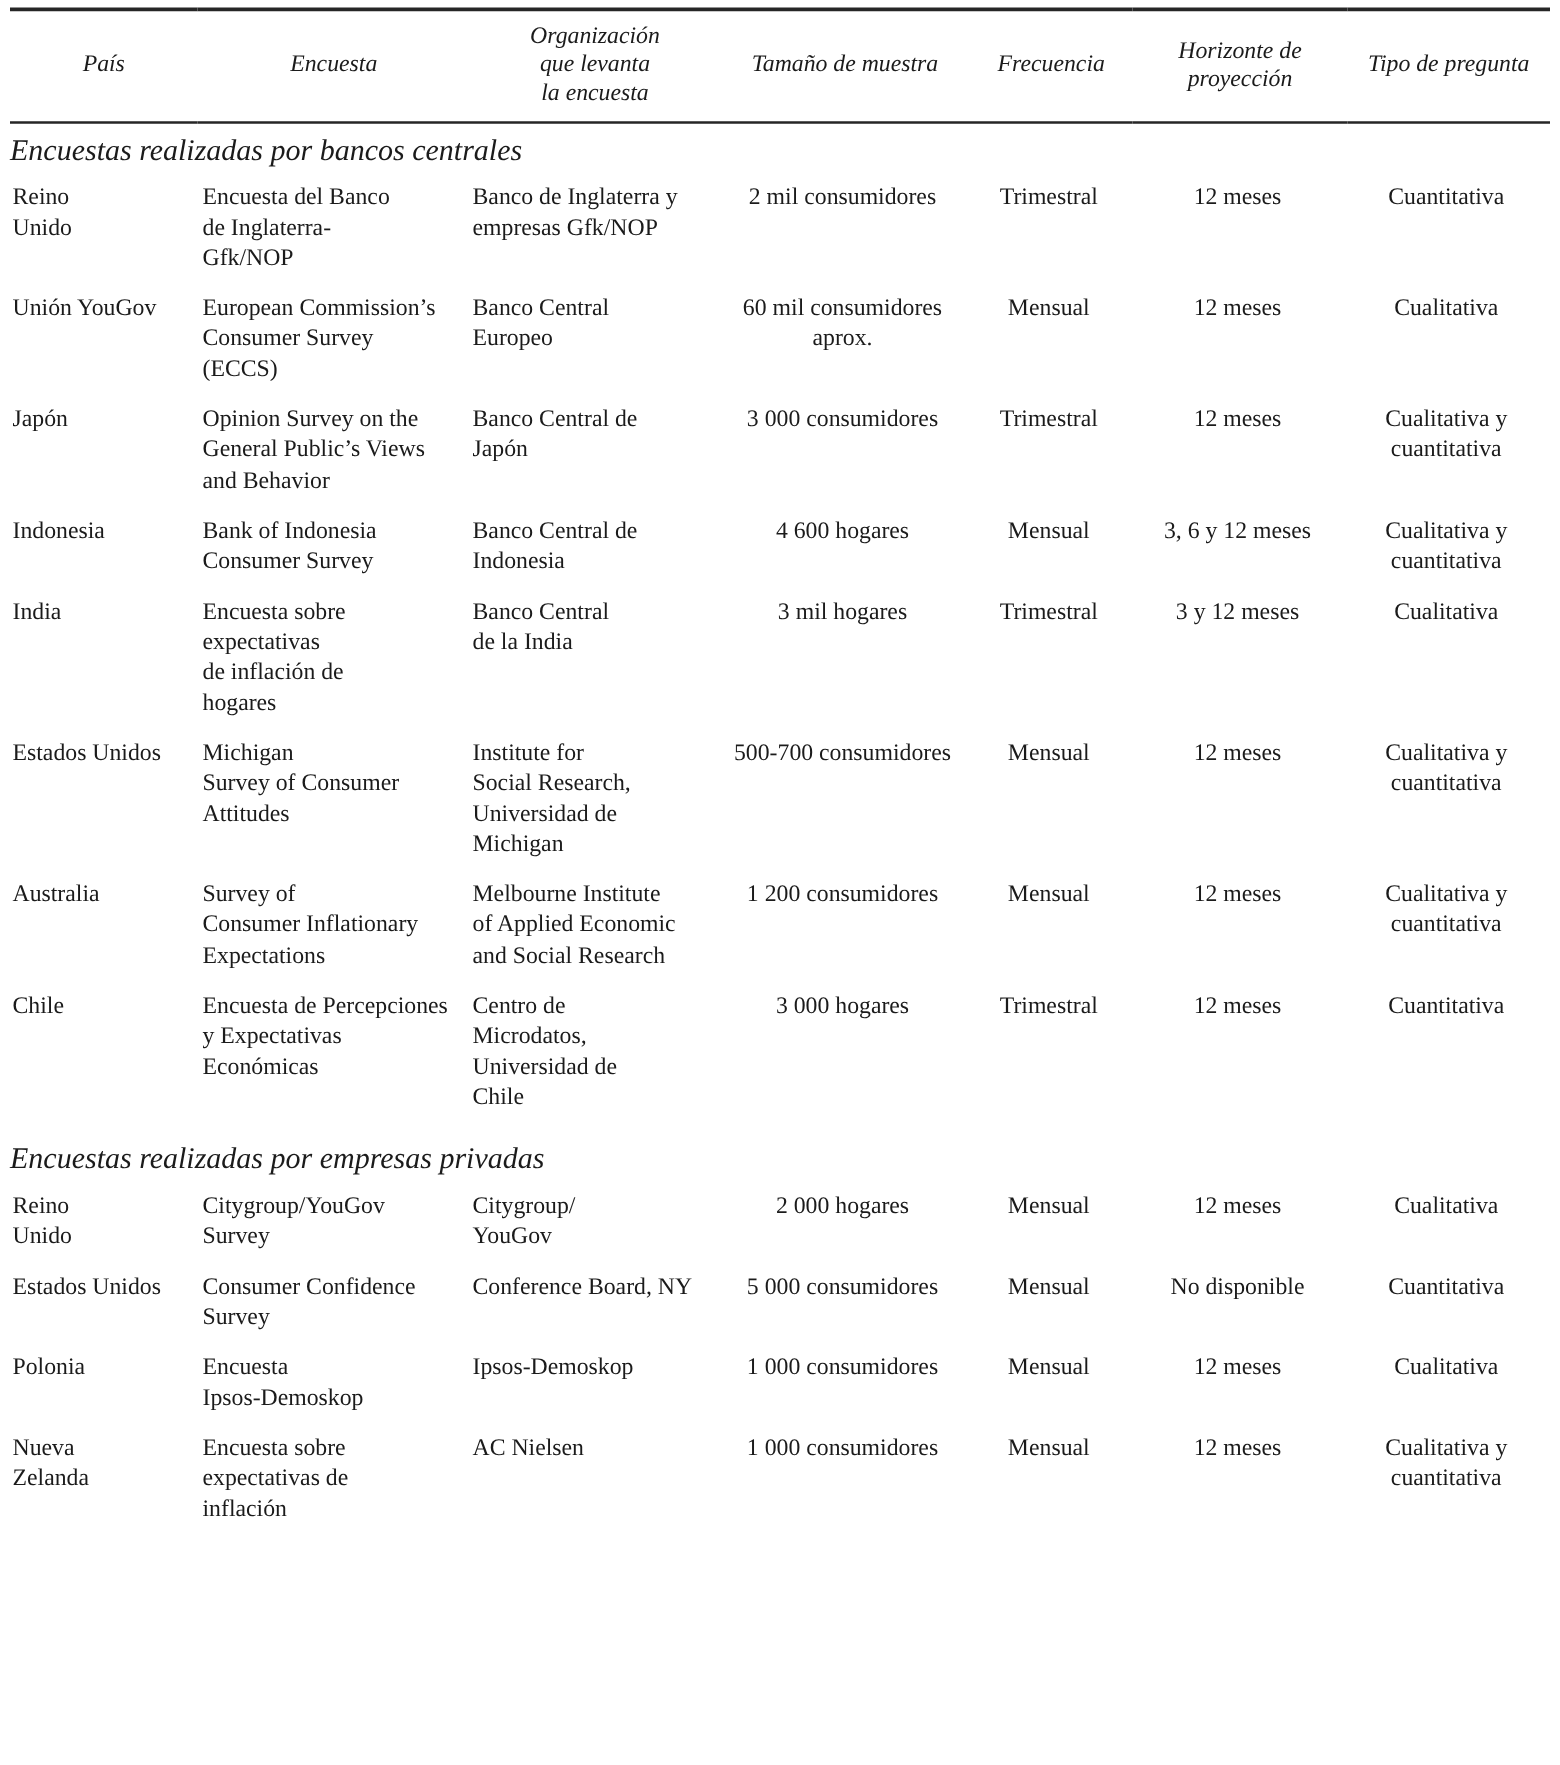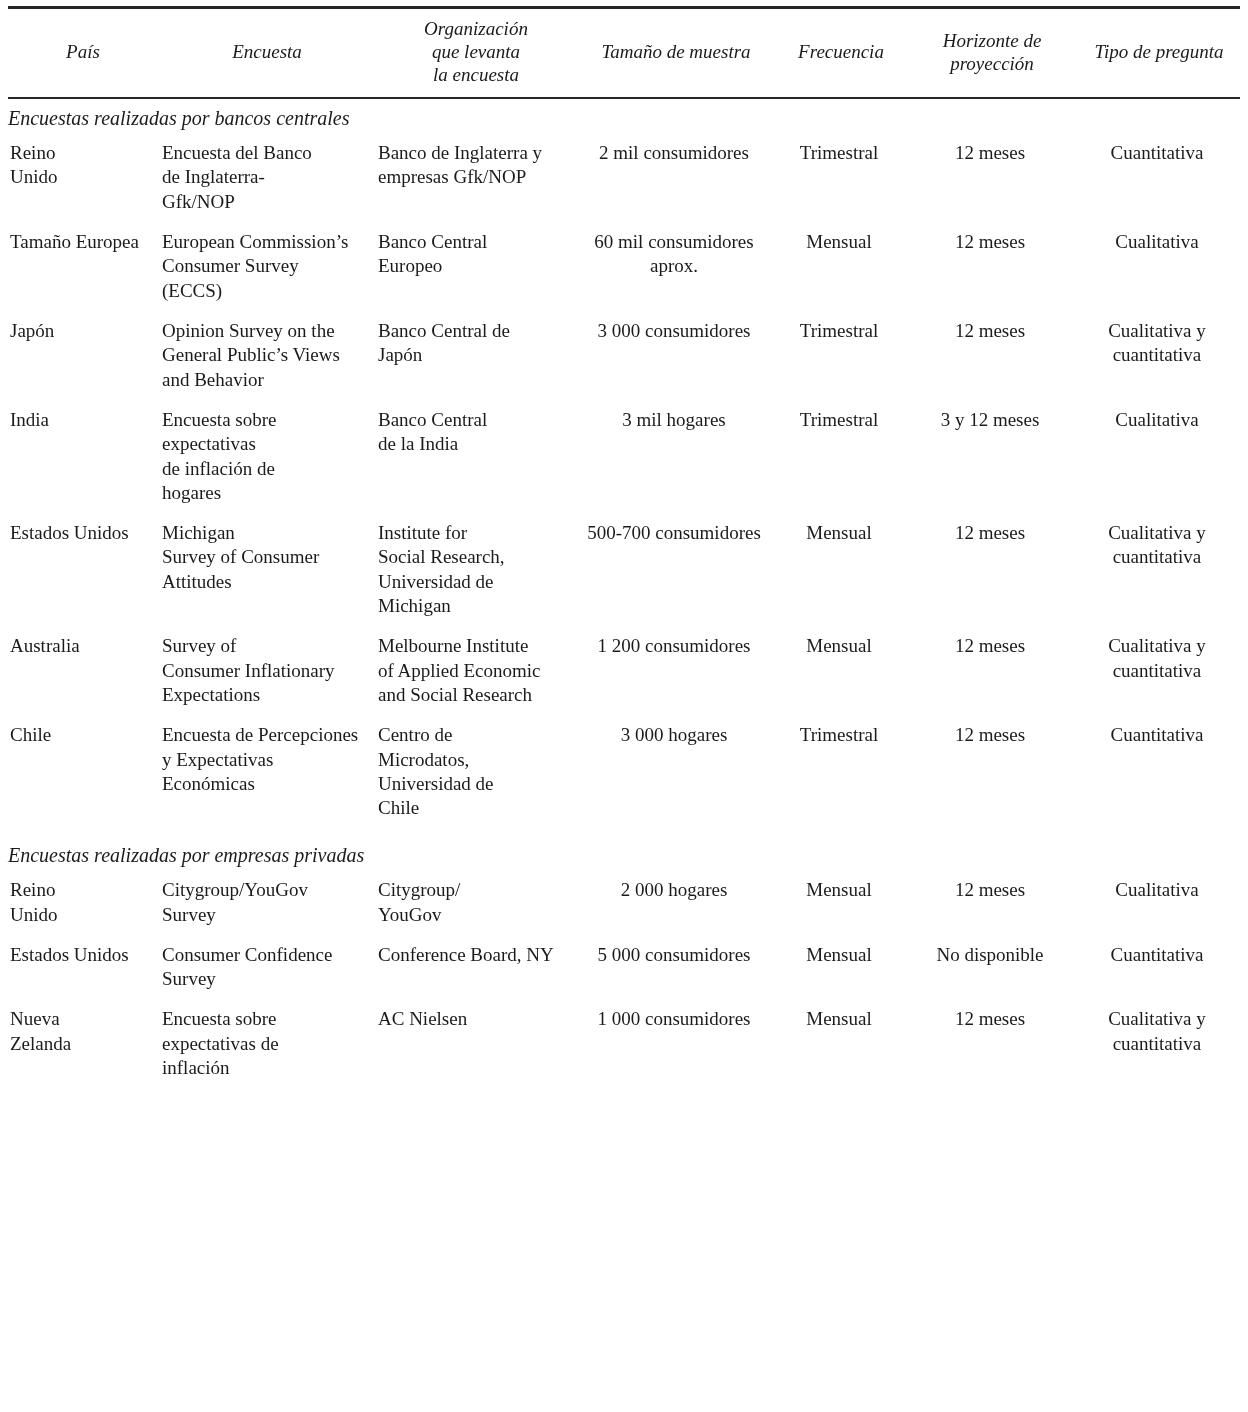--- a/index.html
+++ b/index.html
@@ -55,21 +55,21 @@
   }
   tbody td.col-encuesta { padding-left: 4px; }
   tbody td.col-tamano,
   tbody td.col-frecuencia,
   tbody td.col-horizonte,
   tbody td.col-tipo {
     text-align: center;
   }
   tr.section-row td {
     font-style: italic;
-    font-size: 20px;
+    font-size: 24px;
     text-align: left;
     padding: 7px 0 9px 0;
     white-space: normal;
   }
 </style>
 </head>
 <body>
 
 <div class="page">
   <table class="survey-table">
@@ -107,21 +107,21 @@
 de Inglaterra-
 Gfk/NOP</td>
           <td class="col-organizacion">Banco de Inglaterra y
 empresas Gfk/NOP</td>
           <td class="col-tamano">2 mil consumidores</td>
           <td class="col-frecuencia">Trimestral</td>
           <td class="col-horizonte">12 meses</td>
           <td class="col-tipo">Cuantitativa</td>
         </tr>
         <tr>
-          <td class="col-pais">Tamaño Europea</td>
+          <td class="col-pais">Unión YouGov</td>
           <td class="col-encuesta">European Commission’s
 Consumer Survey
 (ECCS)</td>
           <td class="col-organizacion">Banco Central
 Europeo</td>
           <td class="col-tamano">60 mil consumidores
 aprox.</td>
           <td class="col-frecuencia">Mensual</td>
           <td class="col-horizonte">12 meses</td>
           <td class="col-tipo">Cualitativa</td>
@@ -129,20 +129,32 @@
         <tr>
           <td class="col-pais">Japón</td>
           <td class="col-encuesta">Opinion Survey on the
 General Public’s Views
 and Behavior</td>
           <td class="col-organizacion">Banco Central de
 Japón</td>
           <td class="col-tamano">3 000 consumidores</td>
           <td class="col-frecuencia">Trimestral</td>
           <td class="col-horizonte">12 meses</td>
+          <td class="col-tipo">Cualitativa y
+cuantitativa</td>
+        </tr>
+        <tr>
+          <td class="col-pais">Indonesia</td>
+          <td class="col-encuesta">Bank of Indonesia
+Consumer Survey</td>
+          <td class="col-organizacion">Banco Central de
+Indonesia</td>
+          <td class="col-tamano">4 600 hogares</td>
+          <td class="col-frecuencia">Mensual</td>
+          <td class="col-horizonte">3, 6 y 12 meses</td>
           <td class="col-tipo">Cualitativa y
 cuantitativa</td>
         </tr>
         <tr>
           <td class="col-pais">India</td>
           <td class="col-encuesta">Encuesta sobre
 expectativas
 de inflación de
 hogares</td>
           <td class="col-organizacion">Banco Central
@@ -214,20 +226,30 @@
           <td class="col-pais">Estados Unidos</td>
           <td class="col-encuesta">Consumer Confidence
 Survey</td>
           <td class="col-organizacion">Conference Board, NY</td>
           <td class="col-tamano">5 000 consumidores</td>
           <td class="col-frecuencia">Mensual</td>
           <td class="col-horizonte">No disponible</td>
           <td class="col-tipo">Cuantitativa</td>
         </tr>
         <tr>
+          <td class="col-pais">Polonia</td>
+          <td class="col-encuesta">Encuesta
+Ipsos-Demoskop</td>
+          <td class="col-organizacion">Ipsos-Demoskop</td>
+          <td class="col-tamano">1 000 consumidores</td>
+          <td class="col-frecuencia">Mensual</td>
+          <td class="col-horizonte">12 meses</td>
+          <td class="col-tipo">Cualitativa</td>
+        </tr>
+        <tr>
           <td class="col-pais">Nueva
 Zelanda</td>
           <td class="col-encuesta">Encuesta sobre
 expectativas de
 inflación</td>
           <td class="col-organizacion">AC Nielsen</td>
           <td class="col-tamano">1 000 consumidores</td>
           <td class="col-frecuencia">Mensual</td>
           <td class="col-horizonte">12 meses</td>
           <td class="col-tipo">Cualitativa y

